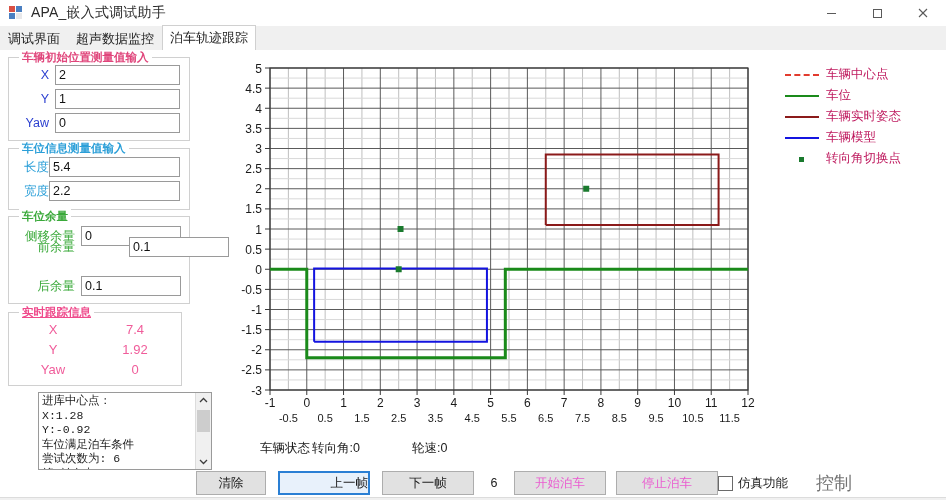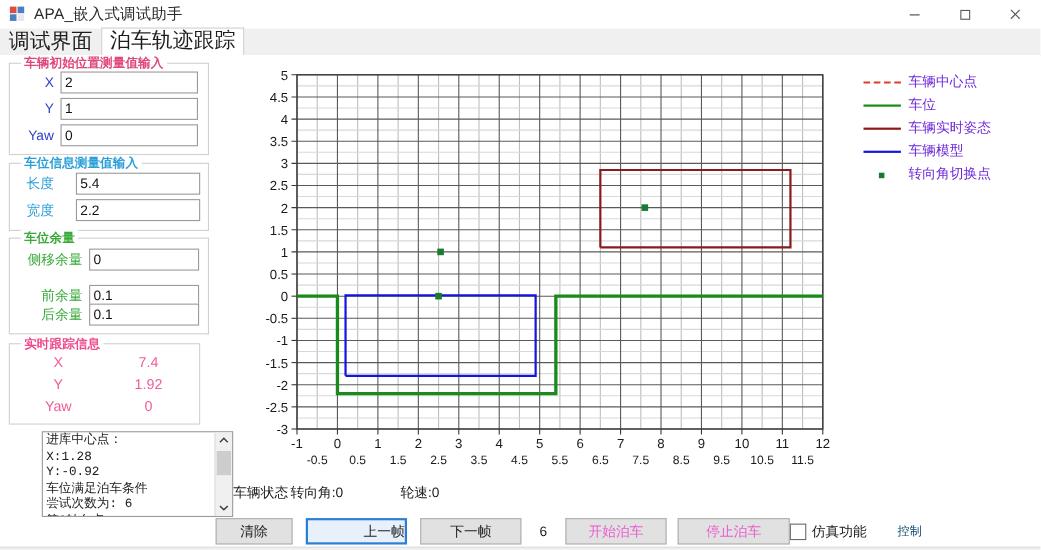--- a/index.html
+++ b/index.html
@@ -57,21 +57,21 @@
 
   
   #tabbar {
     position: absolute;
     left: 0; top: 26px;
     width: 946px; height: 24px;
     background: #f0f0f0;
     border-bottom: 1px solid #d6d6d6;
     display: flex;
     align-items: flex-end;
-    font-size: 19px;
+    font-size: 13px;
   }
   .tab {
     height: 23px;
     line-height: 23px;
     padding: 0 7px;
     color: #1d1d1d;
     border: 1px solid transparent;
     border-bottom: none;
     white-space: nowrap;
   }
@@ -136,31 +136,31 @@
   
   #gb-init { left: 8px; top: 7px; width: 180px; height: 82px; }
   #gb-init .gb-title { color: #e0457b; }
   #gb-init .flabel { color: #2b3fd0; width: 34px; }
   #gb-init .finput { width: 125px; margin-left: 6px; }
 
   
   #gb-slot { left: 8px; top: 98px; width: 180px; height: 60px; }
   #gb-slot .gb-title { color: #2b9fd8; }
   #gb-slot .flabel { color: #2b9fd8; width: 34px; }
-  #gb-slot .finput { width: 113px; margin-left: 20px; }
+  #gb-slot .finput { width: 131px; margin-left: 0; }
 
   
   #gb-margin { left: 8px; top: 166px; width: 180px; height: 86px; }
   #gb-margin .gb-title { color: #3aa93a; }
   #gb-margin .flabel { color: #3aa93a; width: 62px; }
   #gb-margin .finput { width: 100px; margin-left: 6px; }
 
   
   #gb-track { left: 8px; top: 262px; width: 172px; height: 72px; }
-  #gb-track .gb-title { color: #ef4b8c; }
+  #gb-track .gb-title { color: #ef4b8c; text-decoration: underline; }
   .trackrow {
     position: absolute;
     width: 100%;
     font-size: 13px;
     color: #f05c9a;
   }
   .trackrow .tk { position:absolute; left: 22px; width: 44px; text-align:center; }
   .trackrow .tv { position:absolute; left: 100px; width: 52px; text-align:center; }
 
   
@@ -239,33 +239,33 @@
     border-top: 2.5px dashed #e23b2e;
   }
   .legdot {
     position: absolute;
     left: 15px; top: 5px;
     width: 5px; height: 5px;
     background: #1a7a2e;
   }
   .leglabel {
     font-size: 12.5px;
-    color: #6d28d9;
+    color: #be185d;
     white-space: nowrap;
   }
 
   
   #statusrow {
     position: absolute;
     left: 196px; top: 390px;
     width: 560px; height: 22px;
     font-size: 12.5px;
     color: #1a1a1a;
   }
-  #statusrow span { position: absolute; white-space: nowrap; }
+  #statusrow span { position: absolute; white-space: nowrap; margin-left: 48px; }
   #st-label   { left: 16px; }
   #st-steer   { left: 68px; }
   #st-wheel   { left: 168px; }
 
   #controlrow {
     position: absolute;
     left: 196px; top: 418px;
     width: 750px; height: 32px;
   }
   .ctlbtn {
@@ -312,21 +312,21 @@
     width: 13px; height: 13px;
     border: 1px solid #6a6a6a;
     background: #fff;
     margin-right: 5px;
   }
   #simlabel { font-size: 12.5px; color: #1a1a1a; }
   #ctl-label {
     position: absolute;
     left: 620px; top: 3px;
     height: 24px; line-height: 24px;
-    font-size: 11px; color: #0c4a6e;
+    font-size: 18px; color: #737373;
   }
 
   
   #bottomstrip {
     position: absolute;
     left: 0; top: 497px;
     width: 946px; height: 3px;
     background: #f0f0f0;
     border-top: 1px solid #dcdcdc;
   }
@@ -356,20 +356,21 @@
   <div class="wbtn" id="btn-close">
     <svg width="14" height="14" viewBox="0 0 14 14">
       <line x1="3" y1="3" x2="11" y2="11" stroke="#5a5a5a" stroke-width="1.1"></line>
       <line x1="11" y1="3" x2="3" y2="11" stroke="#5a5a5a" stroke-width="1.1"></line>
     </svg>
   </div>
 </div>
 
 <div id="tabbar">
   <div class="tab">调试界面</div>
+  <div class="tab">超声数据监控</div>
   <div class="tab active">泊车轨迹跟踪</div>
 </div>
 
 <div id="content">
 
   <div id="leftpanel">
 
     <div class="groupbox" id="gb-init">
       <div class="gb-title">车辆初始位置测量值输入</div>
       <div class="fieldrow" style="left:6px; top:7px;">
@@ -397,21 +398,21 @@
         <input class="finput" type="text" value="2.2" style="">
       </div>
     </div>
 
     <div class="groupbox" id="gb-margin">
       <div class="gb-title">车位余量</div>
       <div class="fieldrow" style="left:4px; top:9px;">
         <div class="flabel">侧移余量</div>
         <input class="finput" type="text" value="0" style="">
       </div>
-      <div class="fieldrow" style="left:4px; top:42px;">
+      <div class="fieldrow" style="left:4px; top:20px;gap:48px;">
         <div class="flabel">前余量</div>
         <input class="finput" type="text" value="0.1" style="">
       </div>
       <div class="fieldrow" style="left:4px; top:59px;">
         <div class="flabel">后余量</div>
         <input class="finput" type="text" value="0.1" style="">
       </div>
     </div>
 
     <div class="groupbox" id="gb-track">

